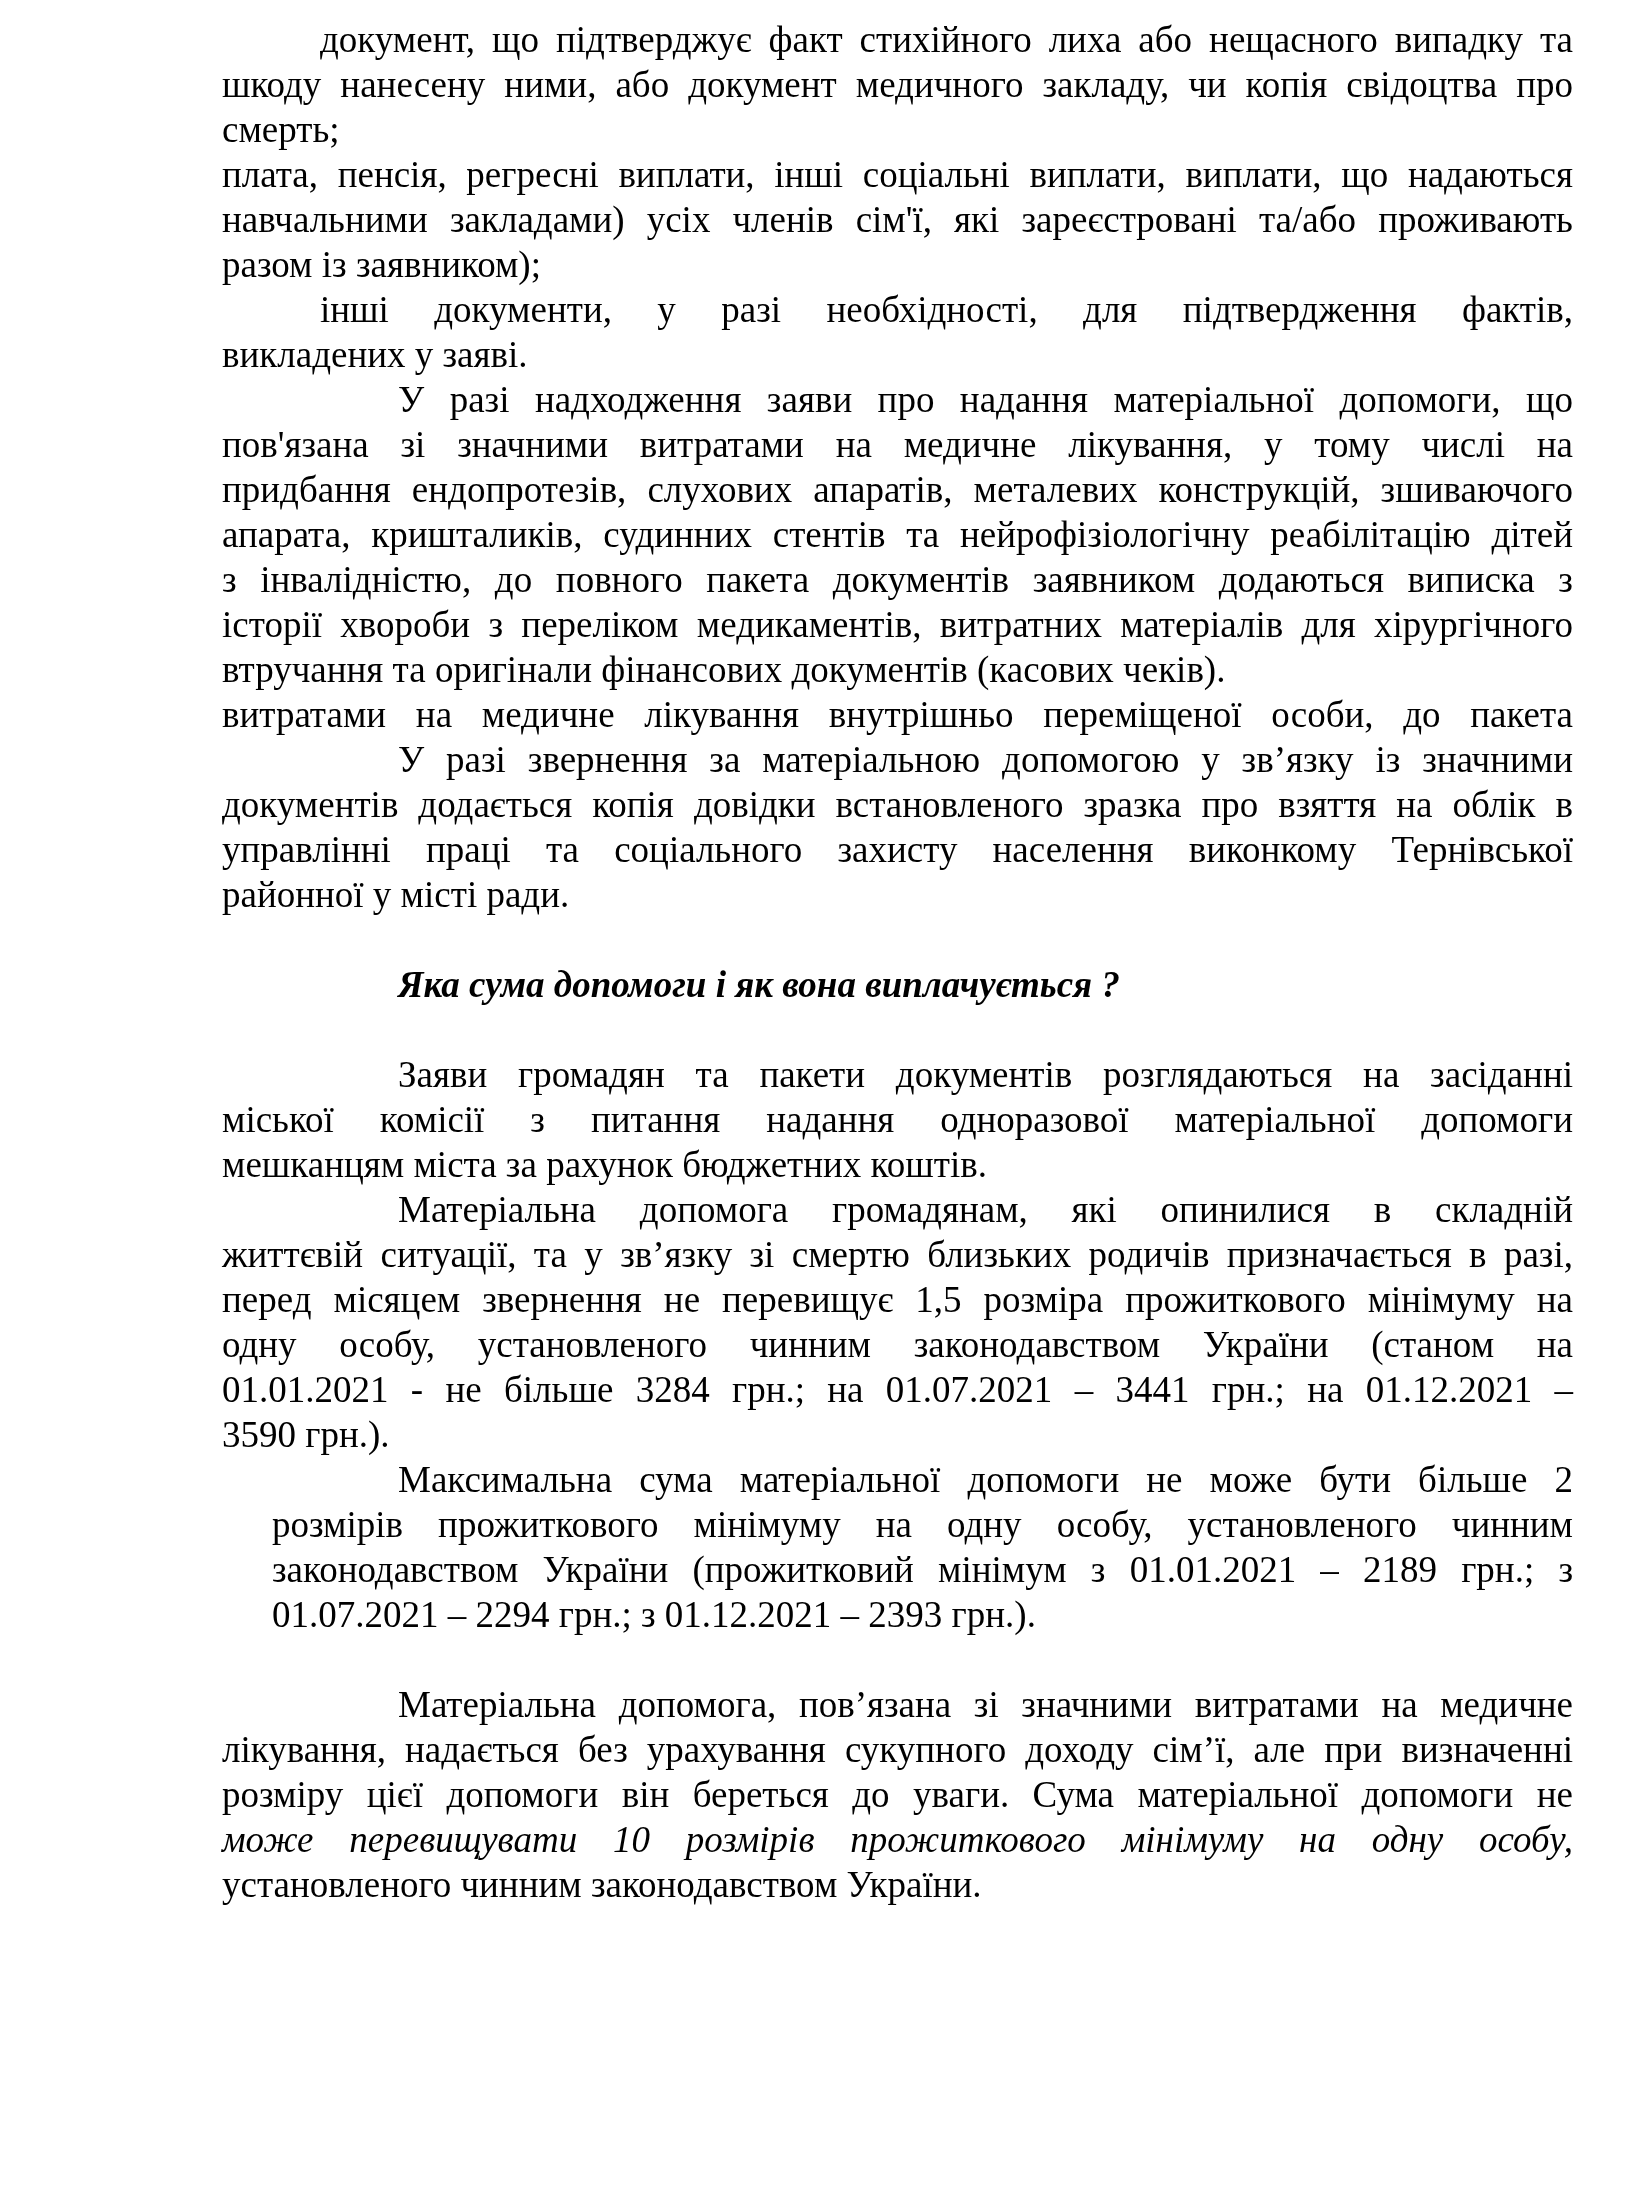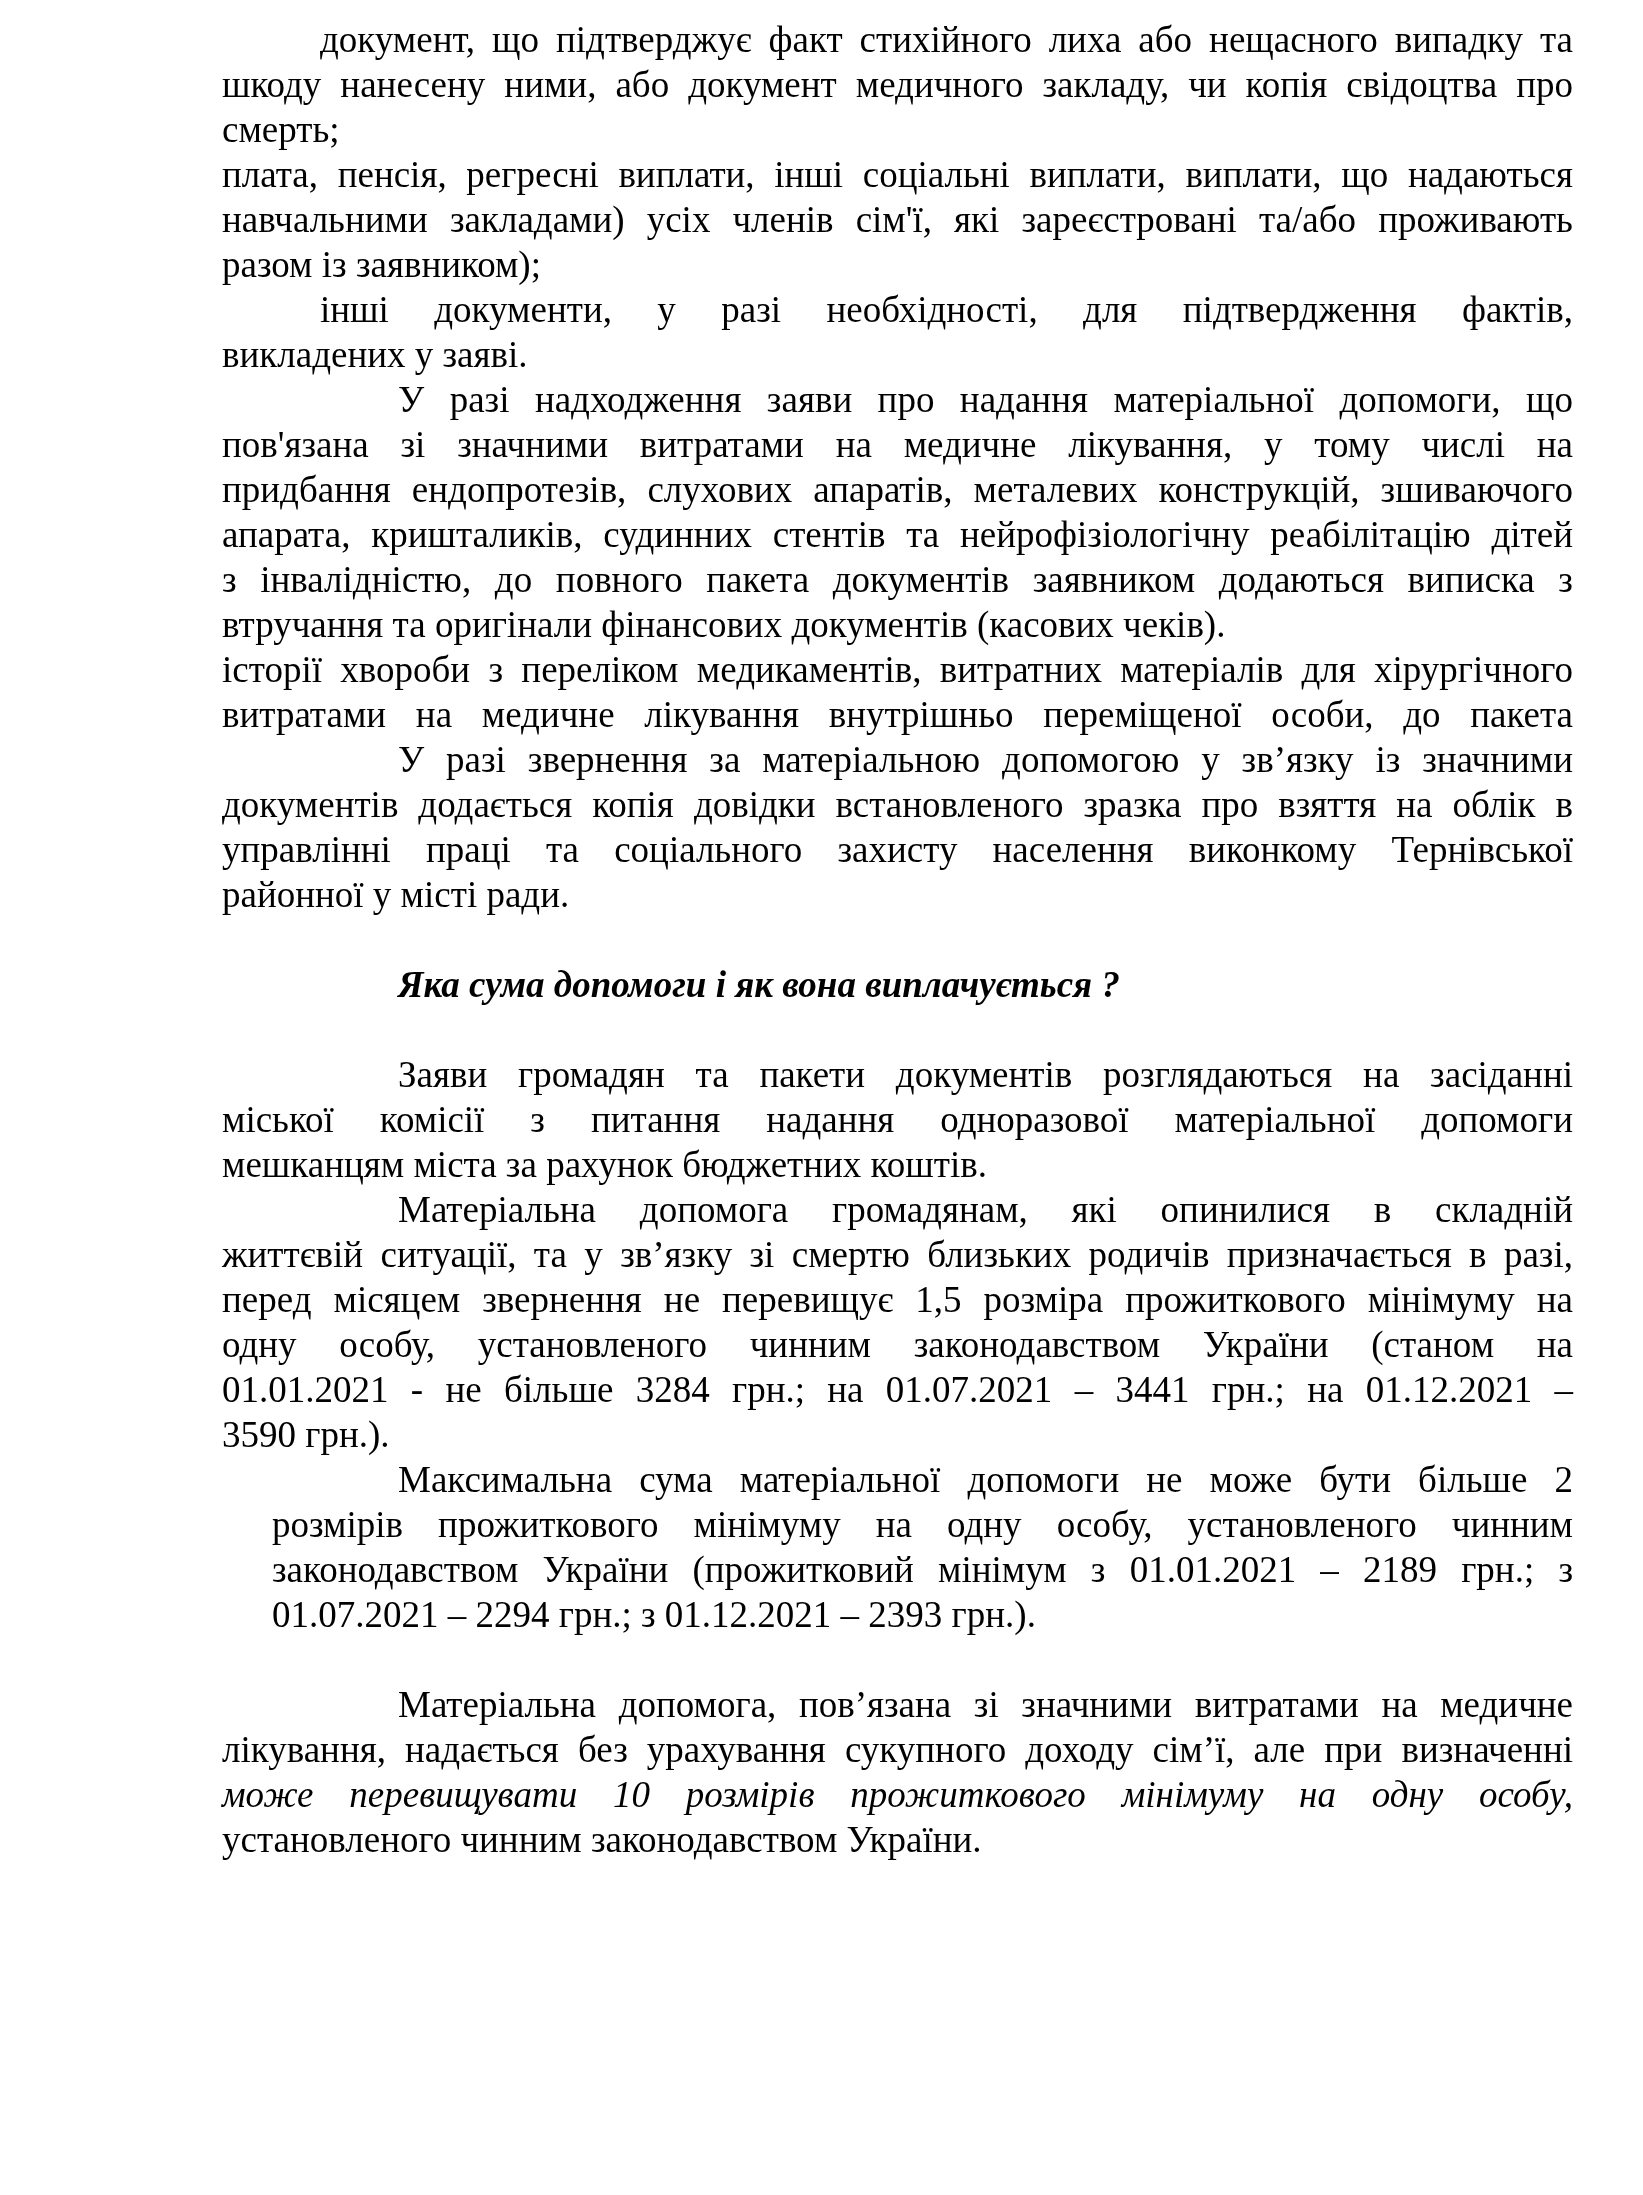--- a/index.html
+++ b/index.html
@@ -73,22 +73,22 @@
     <span class="line indent-sm" style="white-space: nowrap;">інші документи, у разі необхідності, для підтвердження фактів,</span>
     <span class="line last">викладених у заяві.</span>
   </div>
 
   <div class="para">
     <span class="line indent-lg" style="white-space: nowrap;">У разі надходження заяви про надання матеріальної допомоги, що</span>
     <span class="line" style="white-space: nowrap;">пов'язана зі значними витратами на медичне лікування, у тому числі на</span>
     <span class="line" style="white-space: nowrap;">придбання ендопротезів, слухових апаратів, металевих конструкцій, зшиваючого</span>
     <span class="line" style="white-space: nowrap;">апарата, кришталиків, судинних стентів та нейрофізіологічну реабілітацію дітей</span>
     <span class="line" style="white-space: nowrap;">з інвалідністю, до повного пакета документів заявником додаються виписка з</span>
+    <span class="line" style="white-space: nowrap;">історії хвороби з переліком медикаментів, витратних матеріалів для хірургічного</span>
     <span class="line last">втручання та оригінали фінансових документів (касових чеків).</span>
-    <span class="line" style="white-space: nowrap;">історії хвороби з переліком медикаментів, витратних матеріалів для хірургічного</span>
   </div>
 
   <div class="para">
     <span class="line" style="white-space: nowrap;">витратами на медичне лікування внутрішньо переміщеної особи, до пакета</span>
     <span class="line indent-lg" style="white-space: nowrap;">У разі звернення за матеріальною допомогою у зв’язку із значними</span>
     <span class="line" style="white-space: nowrap;">документів додається копія довідки встановленого зразка про взяття на облік  в</span>
     <span class="line" style="white-space: nowrap;">управлінні праці та соціального захисту населення виконкому Тернівської</span>
     <span class="line last">районної у місті ради.</span>
   </div>
 
@@ -118,17 +118,18 @@
     <span class="line hang" style="white-space: nowrap;">розмірів прожиткового мінімуму на одну особу, установленого чинним</span>
     <span class="line hang" style="white-space: nowrap;"><span>законодавством України </span><b class="strong">(прожитковий мінімум  з 01.01.2021 – 2189 грн.; з</b></span>
     <span class="line hang last"><b class="strong">01.07.2021 – 2294 грн.; з 01.12.2021 – 2393 грн.).</b></span>
   </div>
 
   <div class="blank"></div>
 
   <div class="para">
     <span class="line indent-lg" style="white-space: nowrap;">Матеріальна допомога, пов’язана зі значними витратами на медичне</span>
     <span class="line" style="white-space: nowrap;">лікування, надається без урахування сукупного доходу сім’ї, але при визначенні</span>
+    <span class="line" style="white-space: nowrap;">розміру цієї допомоги він береться до уваги. Сума матеріальної допомоги не</span>
     <span class="line" style="white-space: nowrap; font-style: italic;">може перевищувати 10 розмірів прожиткового мінімуму на одну особу,</span>
     <span class="line last">установленого чинним законодавством України.</span>
   </div>
 
 </div>
 
 </body></html>

